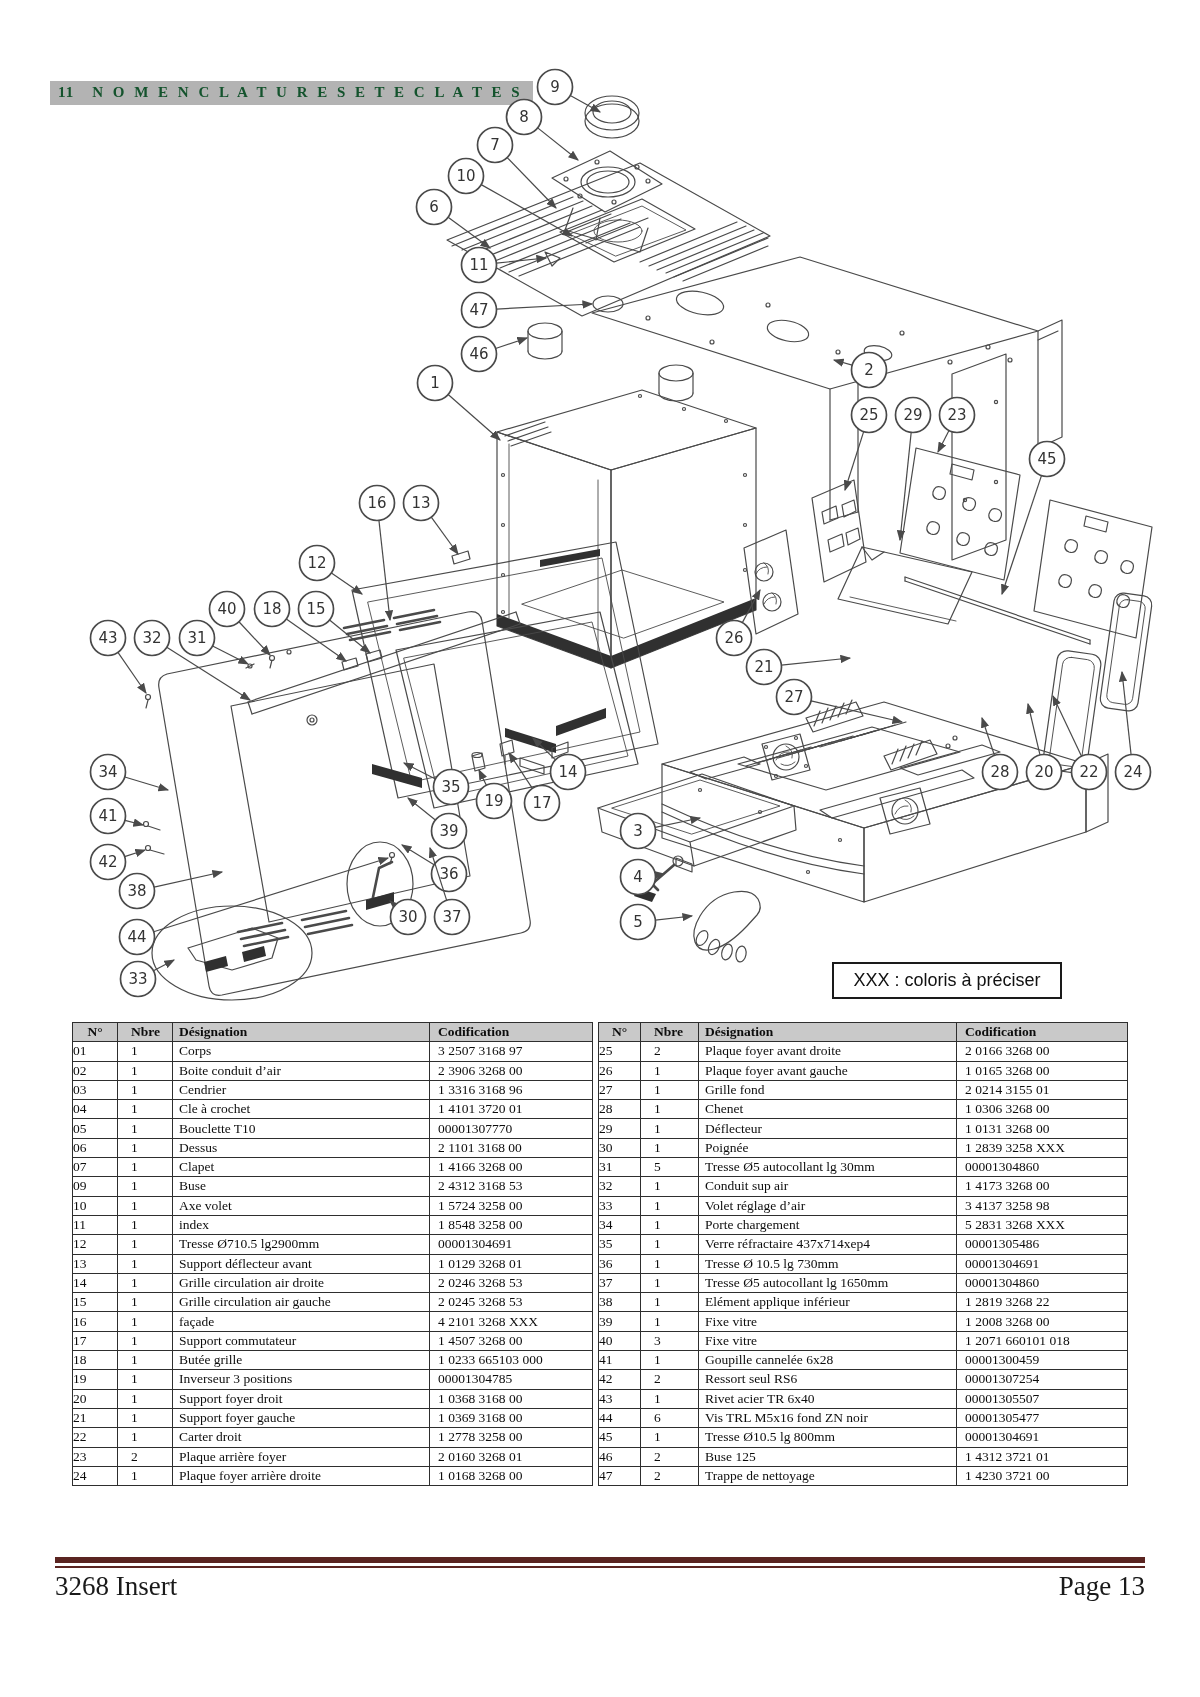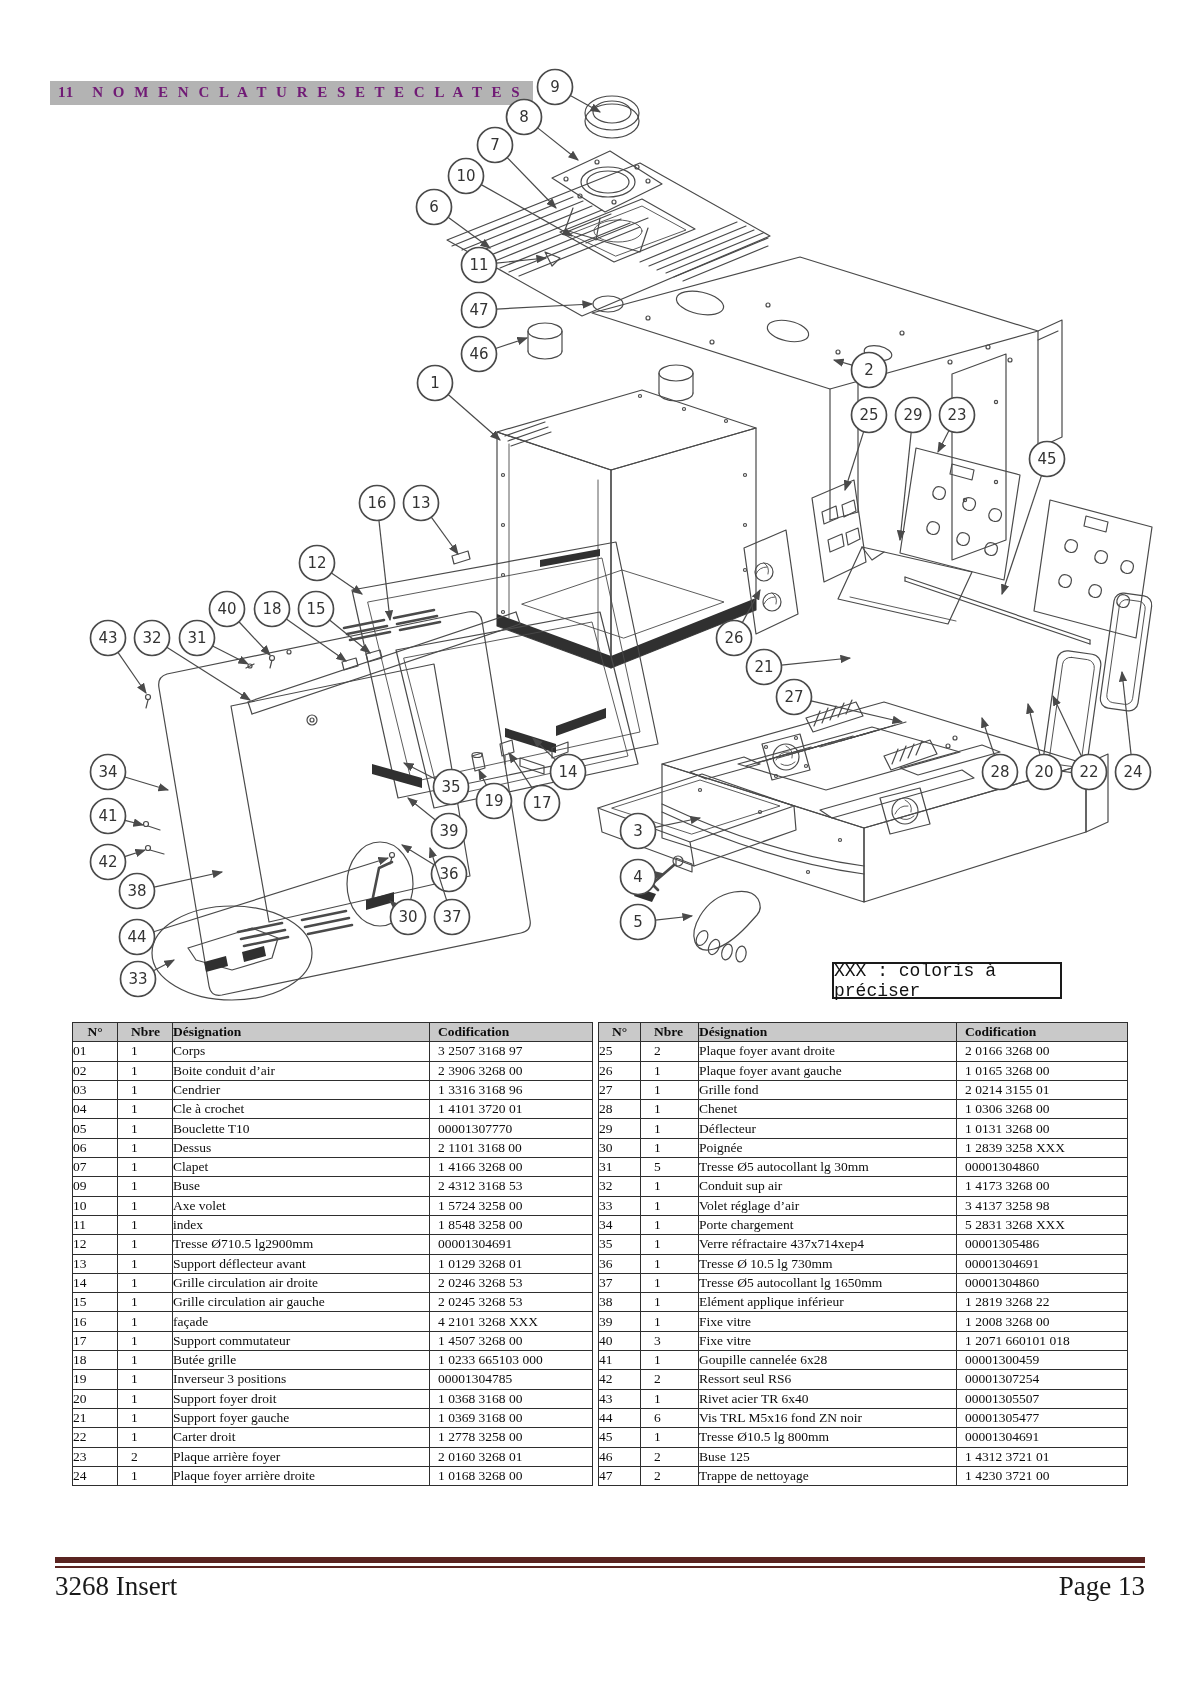--- a/index.html
+++ b/index.html
@@ -3,56 +3,56 @@
 <meta charset="utf-8">
 <style>
   html,body { margin:0; padding:0; background:#888; }
   .page {
     position:relative; width:1200px; height:1697px; background:#ffffff;
     font-family:"Liberation Serif", serif; overflow:hidden; margin:0 auto;
   }
   .section-heading {
     position:absolute; left:50px; top:81px; background:#b3b3b3;
     padding:3px 10px 4px 8px; font-weight:bold; font-size:15px;
-    letter-spacing:3px; color:#701a75; white-space:nowrap;
+    letter-spacing:3px; color:#14532d; white-space:nowrap;
   }
   .section-heading .sec-num { margin-right:18px; letter-spacing:1px; }
   #diagram-svg { position:absolute; left:0; top:0; width:1200px; height:1010px; }
   #diagram-svg .art { stroke:#4a4a4a; fill:none; stroke-width:1.2; stroke-linejoin:round; stroke-linecap:round; }
   #diagram-svg .art .dk { fill:#303030; stroke:none; }
   #diagram-svg .art .thin { stroke-width:0.9; }
   #diagram-svg .art .thick { stroke-width:2.6; }
   #callouts-layer line { stroke:#4a4a4a; stroke-width:1.2; }
   #callouts-layer circle { fill:#ffffff; stroke:#4a4a4a; stroke-width:1.7; }
   #callouts-layer text {
     font-family:"DejaVu Sans", sans-serif; font-size:15px; fill:#333;
     text-anchor:middle;
   }
   .note-box {
     position:absolute; left:832px; top:962px; width:226px; height:33px;
     border:2px solid #1a1a1a; display:flex; align-items:center; justify-content:center;
-    font-family:Liberation Mono, monospace; font-size:18px; color:#111; background:#fff;
+    font-family:Liberation Sans, sans-serif; font-size:18px; color:#111; background:#fff;
   }
   table.parts-table {
     position:absolute; top:1022px; border-collapse:collapse; table-layout:fixed;
     font-size:13.5px; color:#0d0d0d; background:#fff;
   }
   table.left-table  { left:72px;  width:520px; }
   table.right-table { left:598px; width:529px; }
   .parts-table th, .parts-table td {
     border:1px solid #2e2e2e; height:18.3px; padding:0 0 0 0;
     line-height:1.05; white-space:nowrap; overflow:hidden; font-weight:normal;
   }
   .parts-table th {
     background:#c9c9c9; font-weight:bold; text-align:left; font-size:13.5px;
   }
   .parts-table th.col-no { text-align:center; }
   .parts-table td.col-no { }
   .parts-table th.col-qty, .parts-table td.col-qty { padding-left:13px; }
-  .parts-table th.col-name, .parts-table td.col-name { }
+  .parts-table th.col-name, .parts-table td.col-name { padding-left:6px; }
   .parts-table th.col-code, .parts-table td.col-code { padding-left:8px;margin-top:40px; }
   .rule { position:absolute; left:55px; width:1090px; background:#5a2421; }
   .rule-thick { top:1557px; height:6px; }
   .rule-thin  { top:1566px; height:2px; }
   .footer-left {
     position:absolute; left:55px; top:1571px; font-size:27px; color:#1a1a1a;text-align:right;
   }
   .footer-right {
     position:absolute; right:55px; top:1571px; font-size:27px; color:#1a1a1a;
   }

